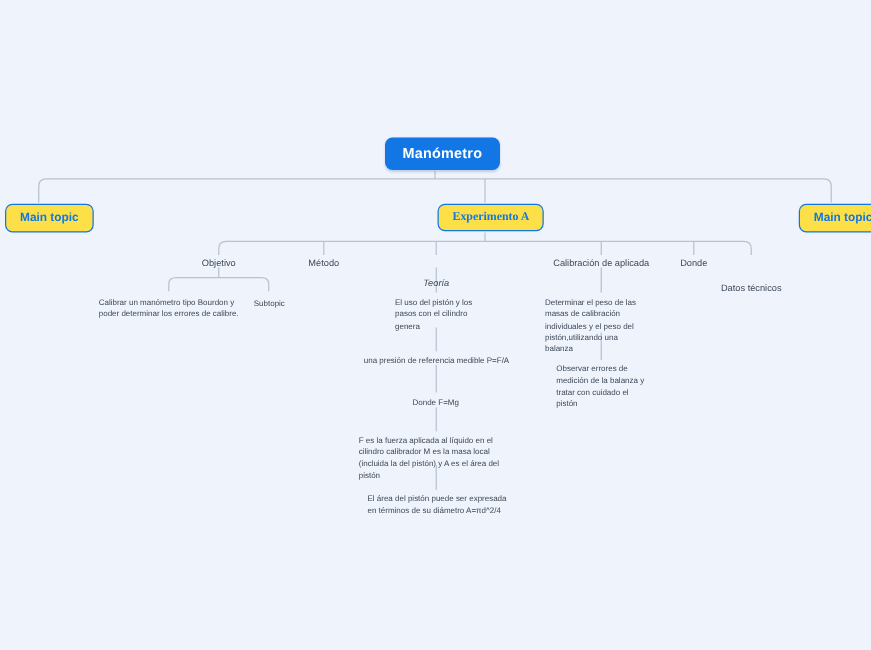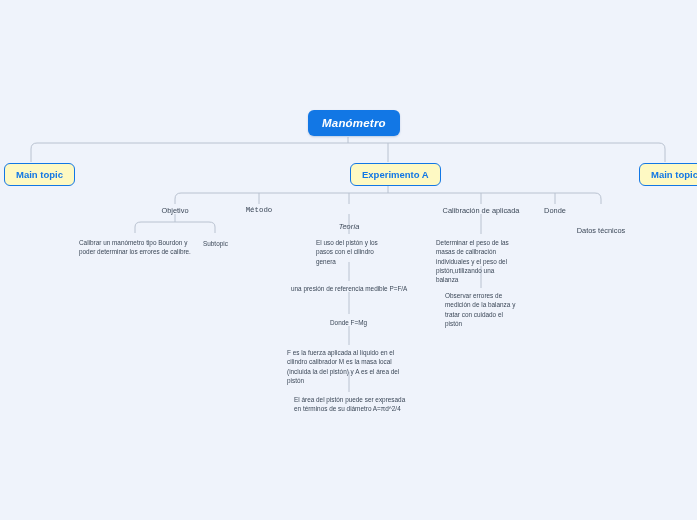--- a/index.html
+++ b/index.html
@@ -39,21 +39,21 @@
     font-size: 11.5px;
     font-weight: bold;
     text-align: center;
     padding: 7px 14px;
     letter-spacing: .2px;
     white-space: nowrap;
     box-shadow: 0 1px 2px rgba(20,70,140,.22);
   }
   
   .node.lvl1 {
-    background: #fef9c3;
+    background: #fde047;
     color: #1277e5;
     border: 1.6px solid #1277e5;
     border-radius: 6px;
     font-size: 9.5px;
     font-weight: bold;
     text-align: center;
     padding: 5px 11px;
     white-space: nowrap;
   }
   
@@ -100,40 +100,40 @@
       <path d="M349,262 L349,281"></path>
       <path d="M349,292 L349,314"></path>
       <path d="M349,326 L349,345"></path>
       <path d="M349,372 L349,392"></path>
 
       <path d="M481,214 L481,234"></path>
       <path d="M481,266 L481,288"></path>
     </g>
   </svg>
 
-  <div class="node root" style="left:308px; top:110px;font-style:italic;">
+  <div class="node root" style="left:308px; top:110px;">
     <span>Manómetro</span>
   </div>
 
   <div class="node lvl1" style="left:4px; top:163px;">
     <span>Main topic</span>
   </div>
 
-  <div class="node lvl1" style="left:350px; top:163px;">
+  <div class="node lvl1" style="left:350px; top:163px;font-family:Liberation Serif, serif;">
     <span>Experimento A</span>
   </div>
 
   <div class="node lvl1" style="left:639px; top:163px;">
     <span>Main topic</span>
   </div>
 
   <div class="node lvl2" style="left:175px; top:206px;">
     <span>Objetivo</span>
   </div>
-  <div class="node lvl2" style="left:259px; top:206px;font-family:Liberation Mono, monospace;">
+  <div class="node lvl2" style="left:259px; top:206px;">
     <span>Método</span>
   </div>
   <div class="node lvl2" style="left:349px; top:222px;font-style:italic;">
     <span>Teoría</span>
   </div>
   <div class="node lvl2" style="left:481px; top:206px;">
     <span>Calibración de aplicada</span>
   </div>
   <div class="node lvl2" style="left:555px; top:206px;">
     <span>Donde</span>

